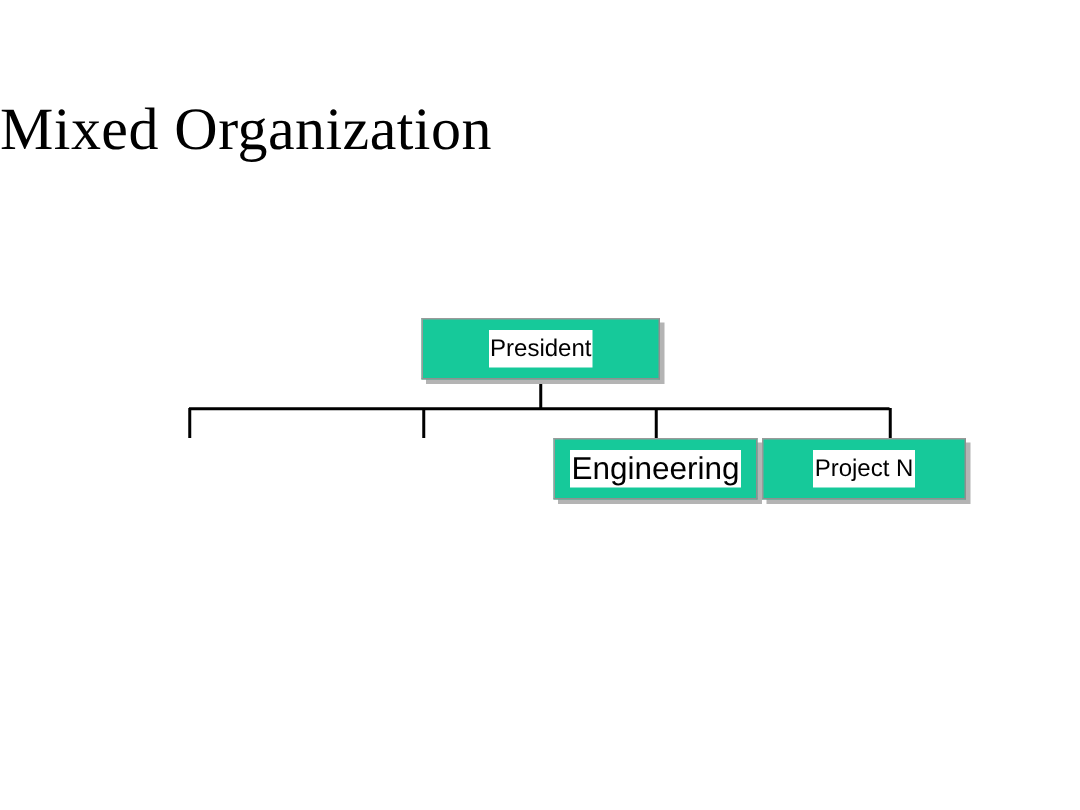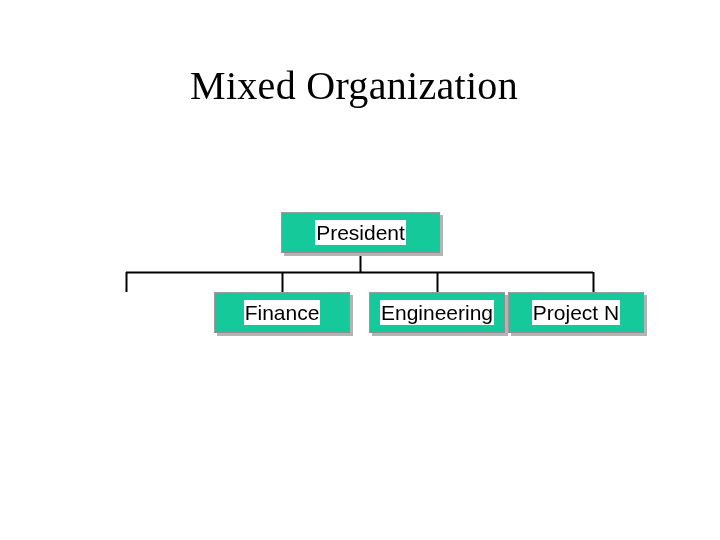--- a/index.html
+++ b/index.html
@@ -16,21 +16,21 @@
     overflow: hidden;
     font-family: "Liberation Sans", sans-serif;
   }
 
   
   #slide-title {
     position: absolute;
     left: 0;
     top: 64px;
     width: 708px;
-    text-align: center;
+    text-align: left;
     font-family: "Liberation Serif", "DejaVu Serif", serif;
     font-size: 40px;
     font-weight: normal;
     line-height: 1.1;
     color: #000000;
     letter-spacing: 0.3px;
     white-space: nowrap;
   }
 
   
@@ -64,21 +64,21 @@
     display: flex;
     align-items: center;
     justify-content: center;
     overflow: visible;
   }
   .org-node-label {
     display: inline-block;
     background: #ffffff;
     color: #000000;
     font-family: "Liberation Sans", sans-serif;
-    font-size: 21px;
+    font-size: 16px;
     font-weight: normal;
     line-height: 25px;
     padding: 0 1px;
     white-space: nowrap;
   }
 
   
   #node-president      { left: 281px; top: 212px; width: 159px; height: 41px; }
   #node-project-m      { left:  51px; top: 292px; width: 150px; height: 41px; }
   #node-finance        { left: 214px; top: 292px; width: 136px; height: 41px; }
@@ -107,23 +107,20 @@
       <line x1="282.5" y1="272" x2="282.5" y2="292" stroke="#000000" stroke-width="2"></line>
       <line x1="437.5" y1="272" x2="437.5" y2="292" stroke="#000000" stroke-width="2"></line>
       <line x1="593.5" y1="272" x2="593.5" y2="292" stroke="#000000" stroke-width="2"></line>
     </svg>
 
     <div class="org-node" id="node-president">
       <span class="org-node-label">President</span>
     </div>
 
 
-    <div class="org-node" id="node-finance">
-      <span class="org-node-label">Finance</span>
-    </div>
 
     <div class="org-node" id="node-engineering">
       <span class="org-node-label">Engineering</span>
     </div>
 
     <div class="org-node" id="node-project-n">
       <span class="org-node-label">Project N</span>
     </div>
 
   </div>

